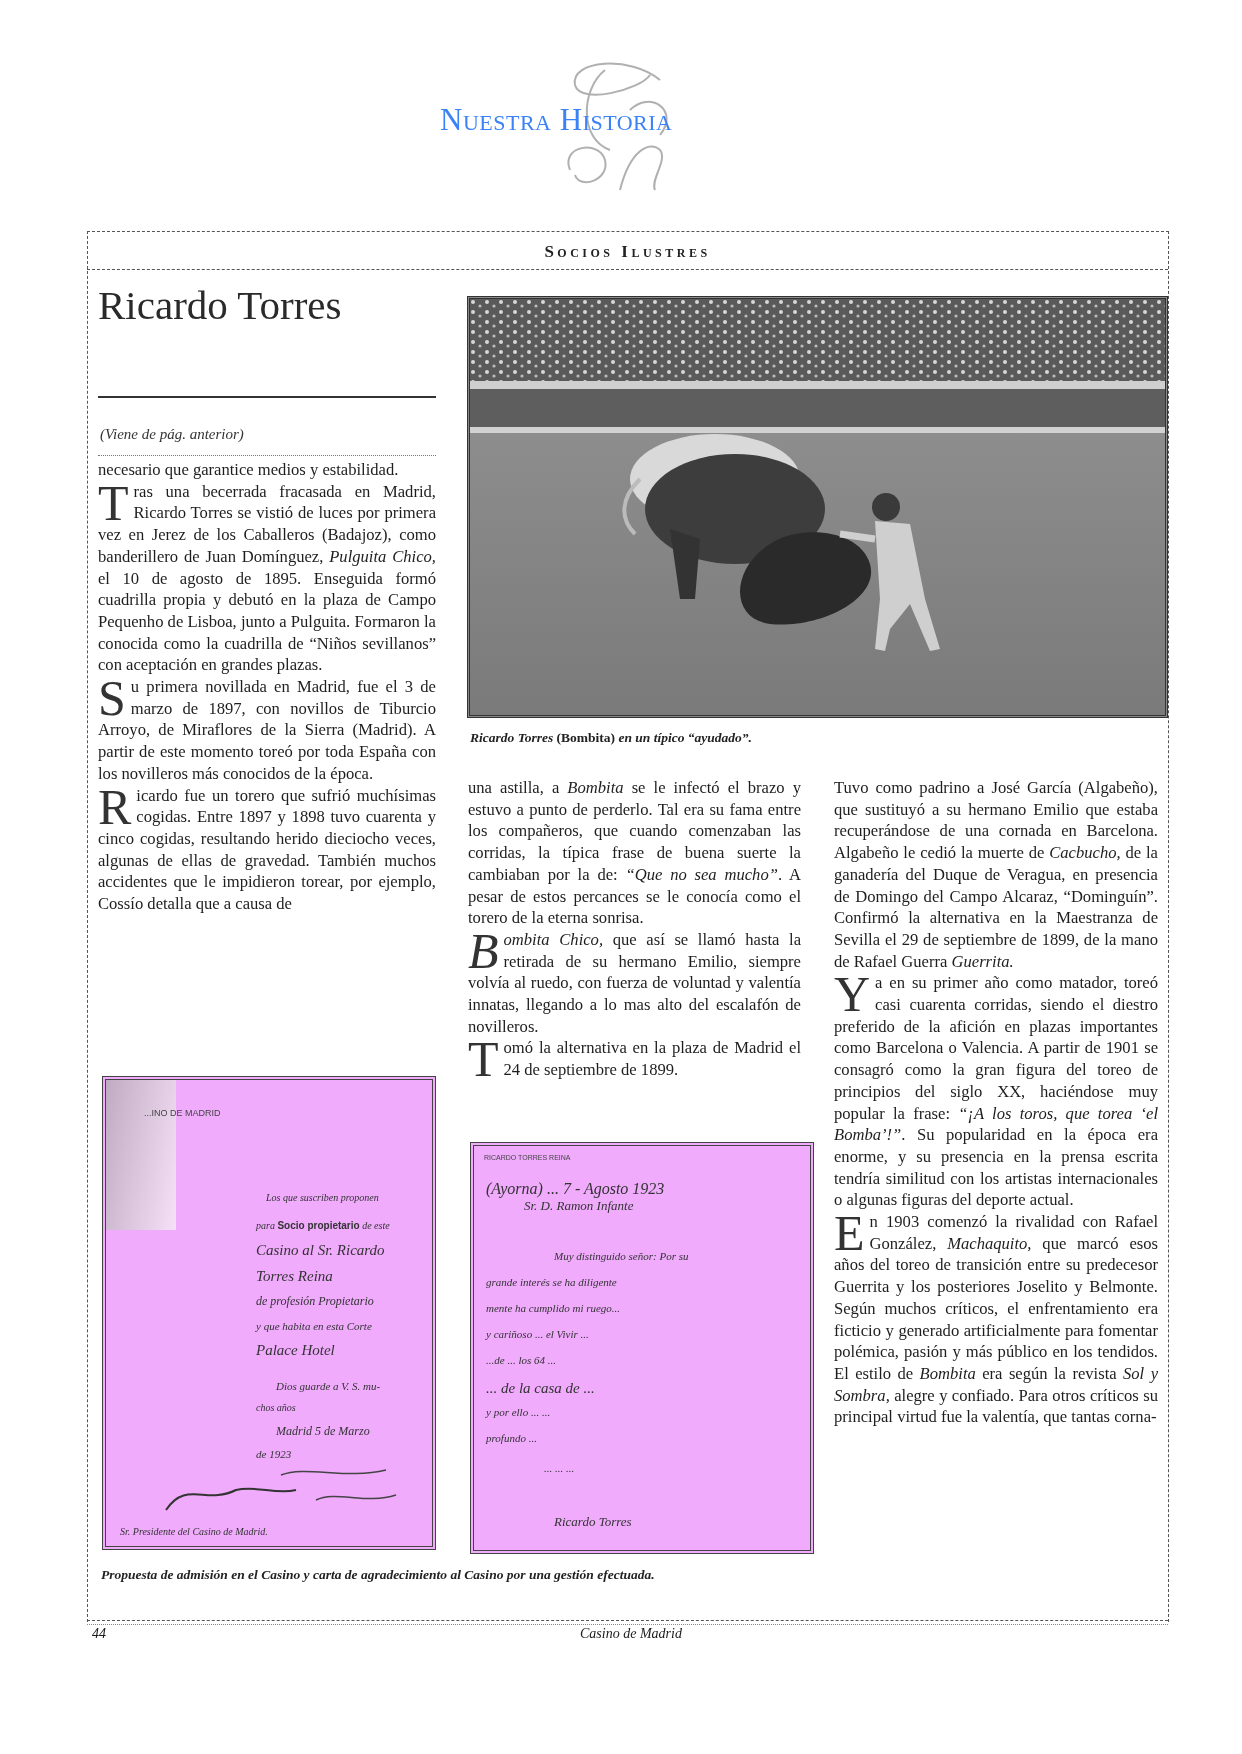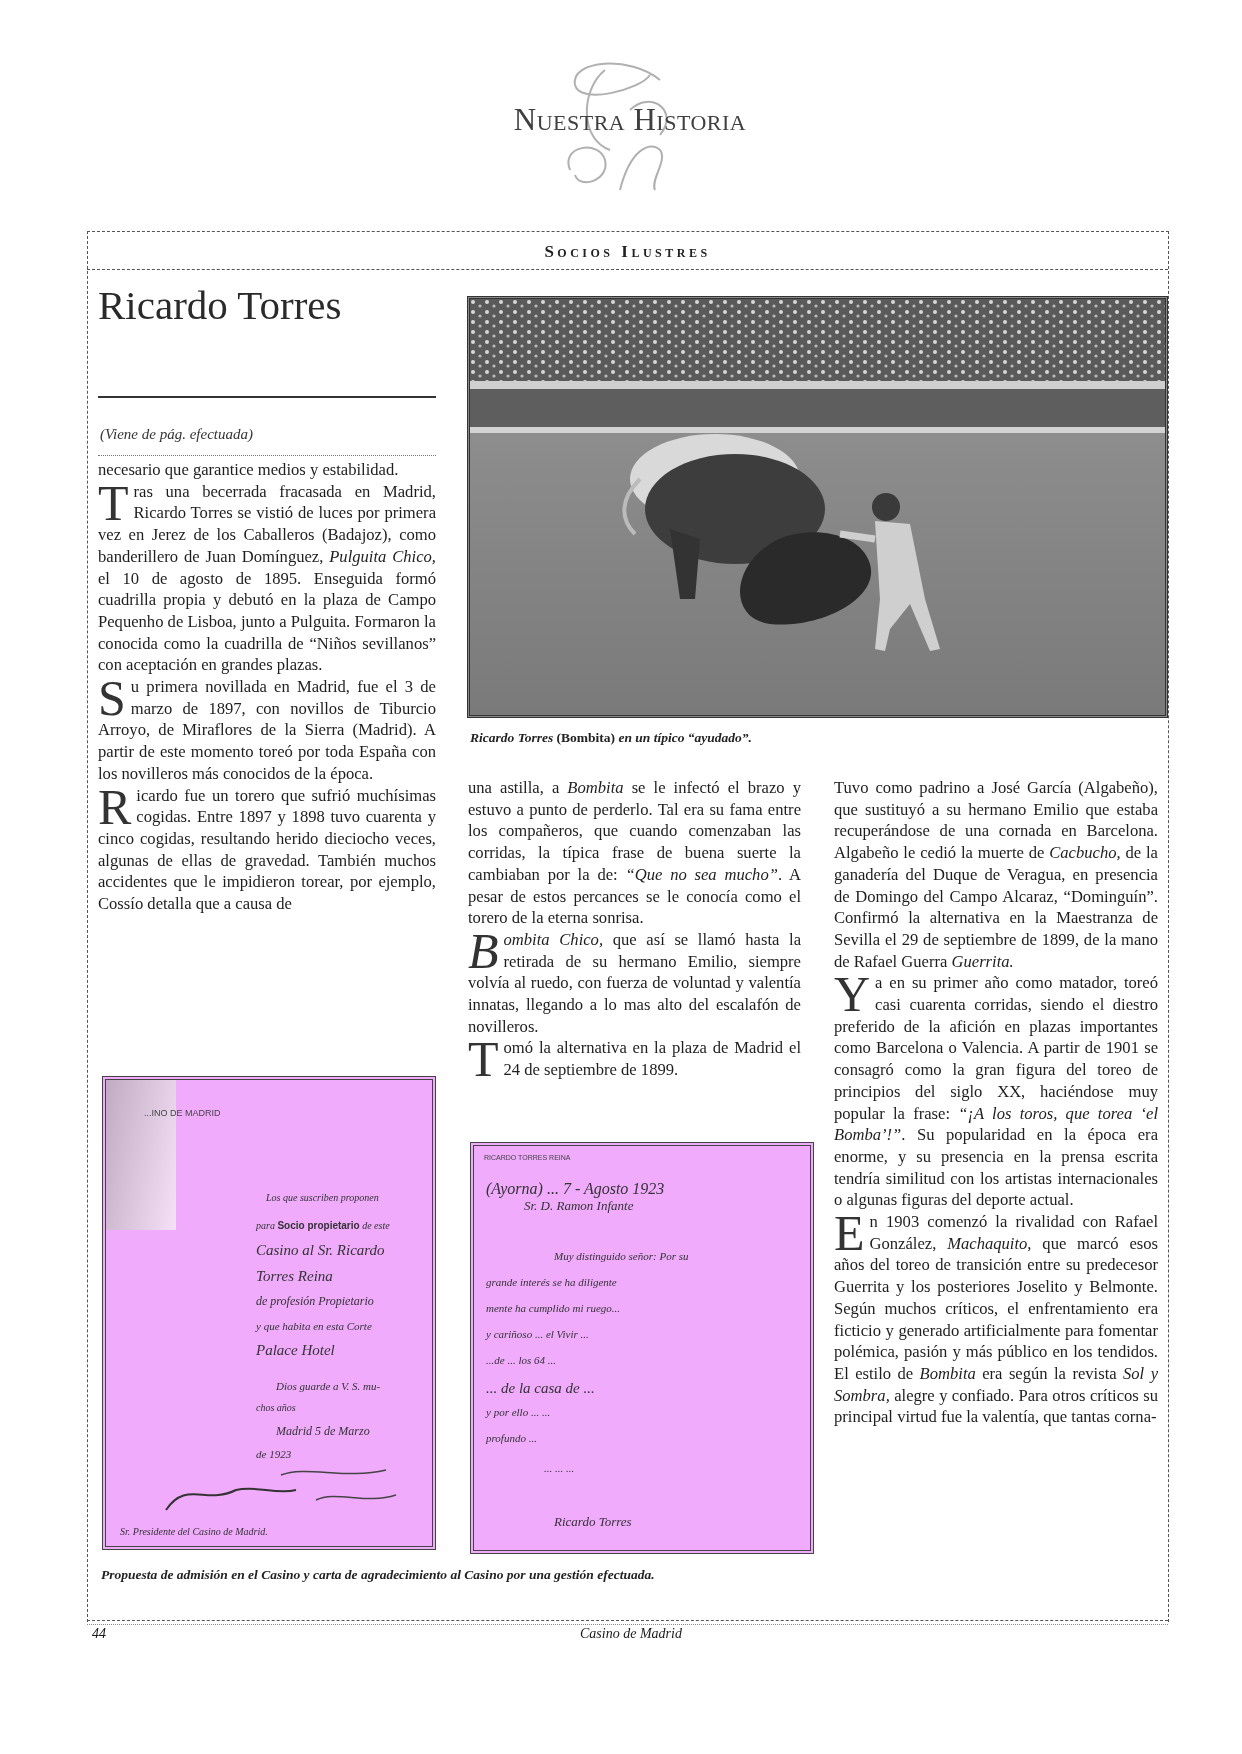--- a/index.html
+++ b/index.html
@@ -2,23 +2,23 @@
 <html><head>
 <meta charset="utf-8">
 <style>
   html, body { margin: 0; padding: 0; background: #ffffff; }
   body { width: 1242px; height: 1754px; position: relative; overflow: hidden;
          font-family: "DejaVu Serif", "Liberation Serif", serif; color: #1a1a1a; }
 
   
   .masthead { position: absolute; left: 440px; top: 50px; width: 380px; height: 150px; }
   .monogram { position: absolute; left: 70px; top: 0; width: 200px; height: 150px; }
-  .masthead-title { position: absolute; left: 0; right: 0; top: 52px; text-align: center;
+  .masthead-title { position: absolute; left: 0; right: 0; top: 52px; 
          font-family: "Liberation Serif", serif; font-size: 31px; letter-spacing: 0.5px;
-         font-variant: small-caps; color: #404040; }
+         font-variant: small-caps; color: #3b82f6; }
 
   
   .frame { position: absolute; left: 87px; top: 231px; width: 1080px; height: 1390px;
            border: 1px dashed #555; border-bottom: none; }
   .section-bar { position: absolute; left: 87px; top: 231px; width: 1081px; height: 38px;
            border-bottom: 1px dashed #555; text-align: center; }
   .section-title { display: inline-block; margin-top: 11px; font-family: "Liberation Serif", serif;
            font-size: 17px; font-weight: bold; letter-spacing: 3.5px; font-variant: small-caps; color: #222; }
 
   .bottom-rule { position: absolute; left: 87px; top: 1620px; width: 1081px; border-top: 1px dashed #555; }
@@ -81,21 +81,21 @@
 
 <div class="frame"></div>
 <div class="section-bar">
   <span class="section-title">Socios Ilustres</span>
 </div>
 
 <h1 class="headline">
   <span>Ricardo Torres</span><br>
 </h1>
 <div class="headline-rule"></div>
-<div class="continued">(Viene de pág. efectuada)</div>
+<div class="continued">(Viene de pág. anterior)</div>
 <div class="continued-rule"></div>
 
 <div class="col col1">
   <p>necesario que garantice medios y estabilidad.</p>
   <p><span class="dropcap">T</span><span>ras una becerrada fracasada en Madrid, Ricardo Torres se vistió de luces por primera vez en Jerez de los Caballeros (Badajoz), como banderillero de Juan Domínguez, </span><span class="em">Pulguita Chico,</span><span> el 10 de agosto de 1895. Enseguida formó cuadrilla propia y debutó en la plaza de Campo Pequenho de Lisboa, junto a Pulguita. Formaron la conocida como la cuadrilla de “Niños sevillanos” con aceptación en grandes plazas.</span></p>
   <p><span class="dropcap">S</span><span>u primera novillada en Madrid, fue el 3 de marzo de 1897, con novillos de Tiburcio Arroyo, de Miraflores de la Sierra (Madrid). A partir de este momento toreó por toda España con los novilleros más conocidos de la época.</span></p>
   <p><span class="dropcap">R</span><span>icardo fue un torero que sufrió muchísimas cogidas. Entre 1897 y 1898 tuvo cuarenta y cinco cogidas, resultando herido dieciocho veces, algunas de ellas de gravedad. También muchos accidentes que le impidieron torear, por ejemplo, Cossío detalla que a causa de</span></p>
 </div>
 
 <div class="photo">

